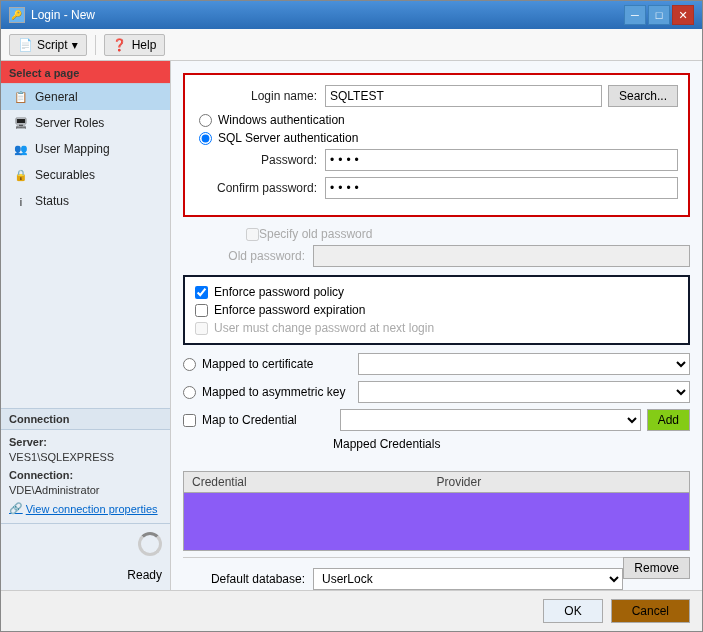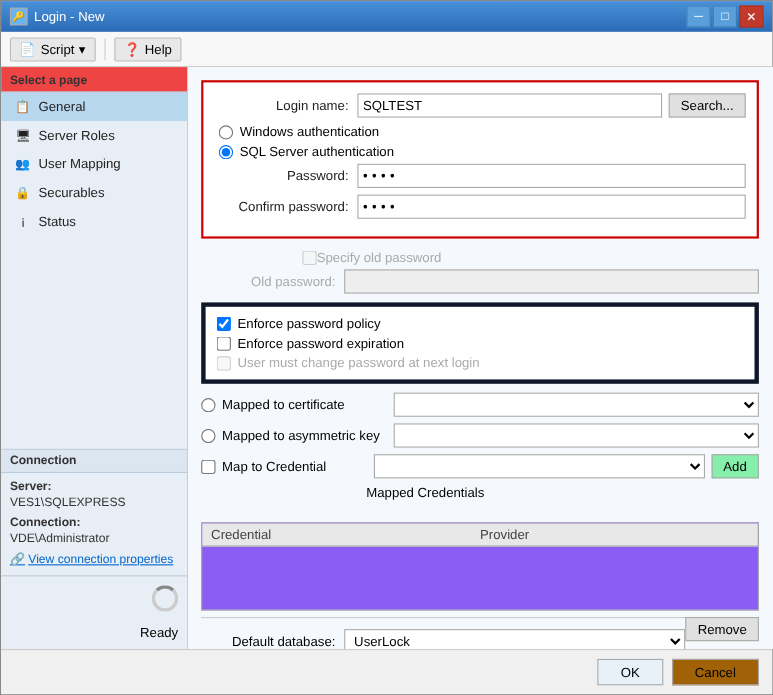--- a/index.html
+++ b/index.html
@@ -245,21 +245,21 @@
       background: #e0e0e0;
       border: 1px solid #aaa;
       font-size: 12px;
       cursor: pointer;
       height: 22px;
       white-space: nowrap;
     }
 
     
     .section-blue {
-      border: 4px solid #0f172a;
+      border: 2px solid #0f172a;
       padding: 8px 10px;
       margin-bottom: 8px;
       background: white;
       display: inline-block;
       width: 100%;
     }
     .checkbox-row {
       display: flex;
       align-items: center;
       gap: 6px;
@@ -490,21 +490,21 @@
         </div>
 
         <div class="form-row">
           <span class="form-label">Confirm password:</span>
           <input class="form-control dots" type="password" value="1234" style="">
         </div>
 
       </div>
 
       
-      <div class="form-row" style="margin-bottom:4px; margin-left: 92px;">
+      <div class="form-row" style="margin-bottom:4px; margin-left: 63px;">
         <input type="checkbox" id="specify-old" disabled="" style="">
         <label for="specify-old" class="checkbox-label disabled-text">Specify old password</label>
       </div>
 
       
       <div class="old-pwd-row">
         <span class="form-label" style="width:130px; text-align:right; padding-right:8px; color:#aaa;">Old password:</span>
         <input class="form-control" type="text" disabled="" style="background: rgb(238, 238, 238);">
       </div>
 
@@ -542,21 +542,21 @@
         </select>
       </div>
 
       
       <div class="map-cred-row" style="margin-bottom:6px;">
         <input type="checkbox" id="map-cred" style="margin-right: 6px;">
         <label for="map-cred" style="width:138px; font-size:12px;">Map to Credential</label>
         <select class="mapped-select" style="flex:1; height:22px; border:1px solid #aaa; background:white;">
           <option></option>
         </select>
-        <button style="margin-left:6px; padding:2px 10px; font-size:12px; background:#86efac; border:1px solid #aaa; cursor:pointer; height:22px;">Add</button>
+        <button style="margin-left:6px; padding:2px 10px; font-size:12px; background:#84cc16; border:1px solid #aaa; cursor:pointer; height:22px;">Add</button>
       </div>
 
       
       <div style="margin-bottom:20px; padding-left: 150px;">
         <span style="font-size:12px;">Mapped Credentials</span>
       </div>
 
       
       <div class="credential-table">
         <div class="credential-table-header">

